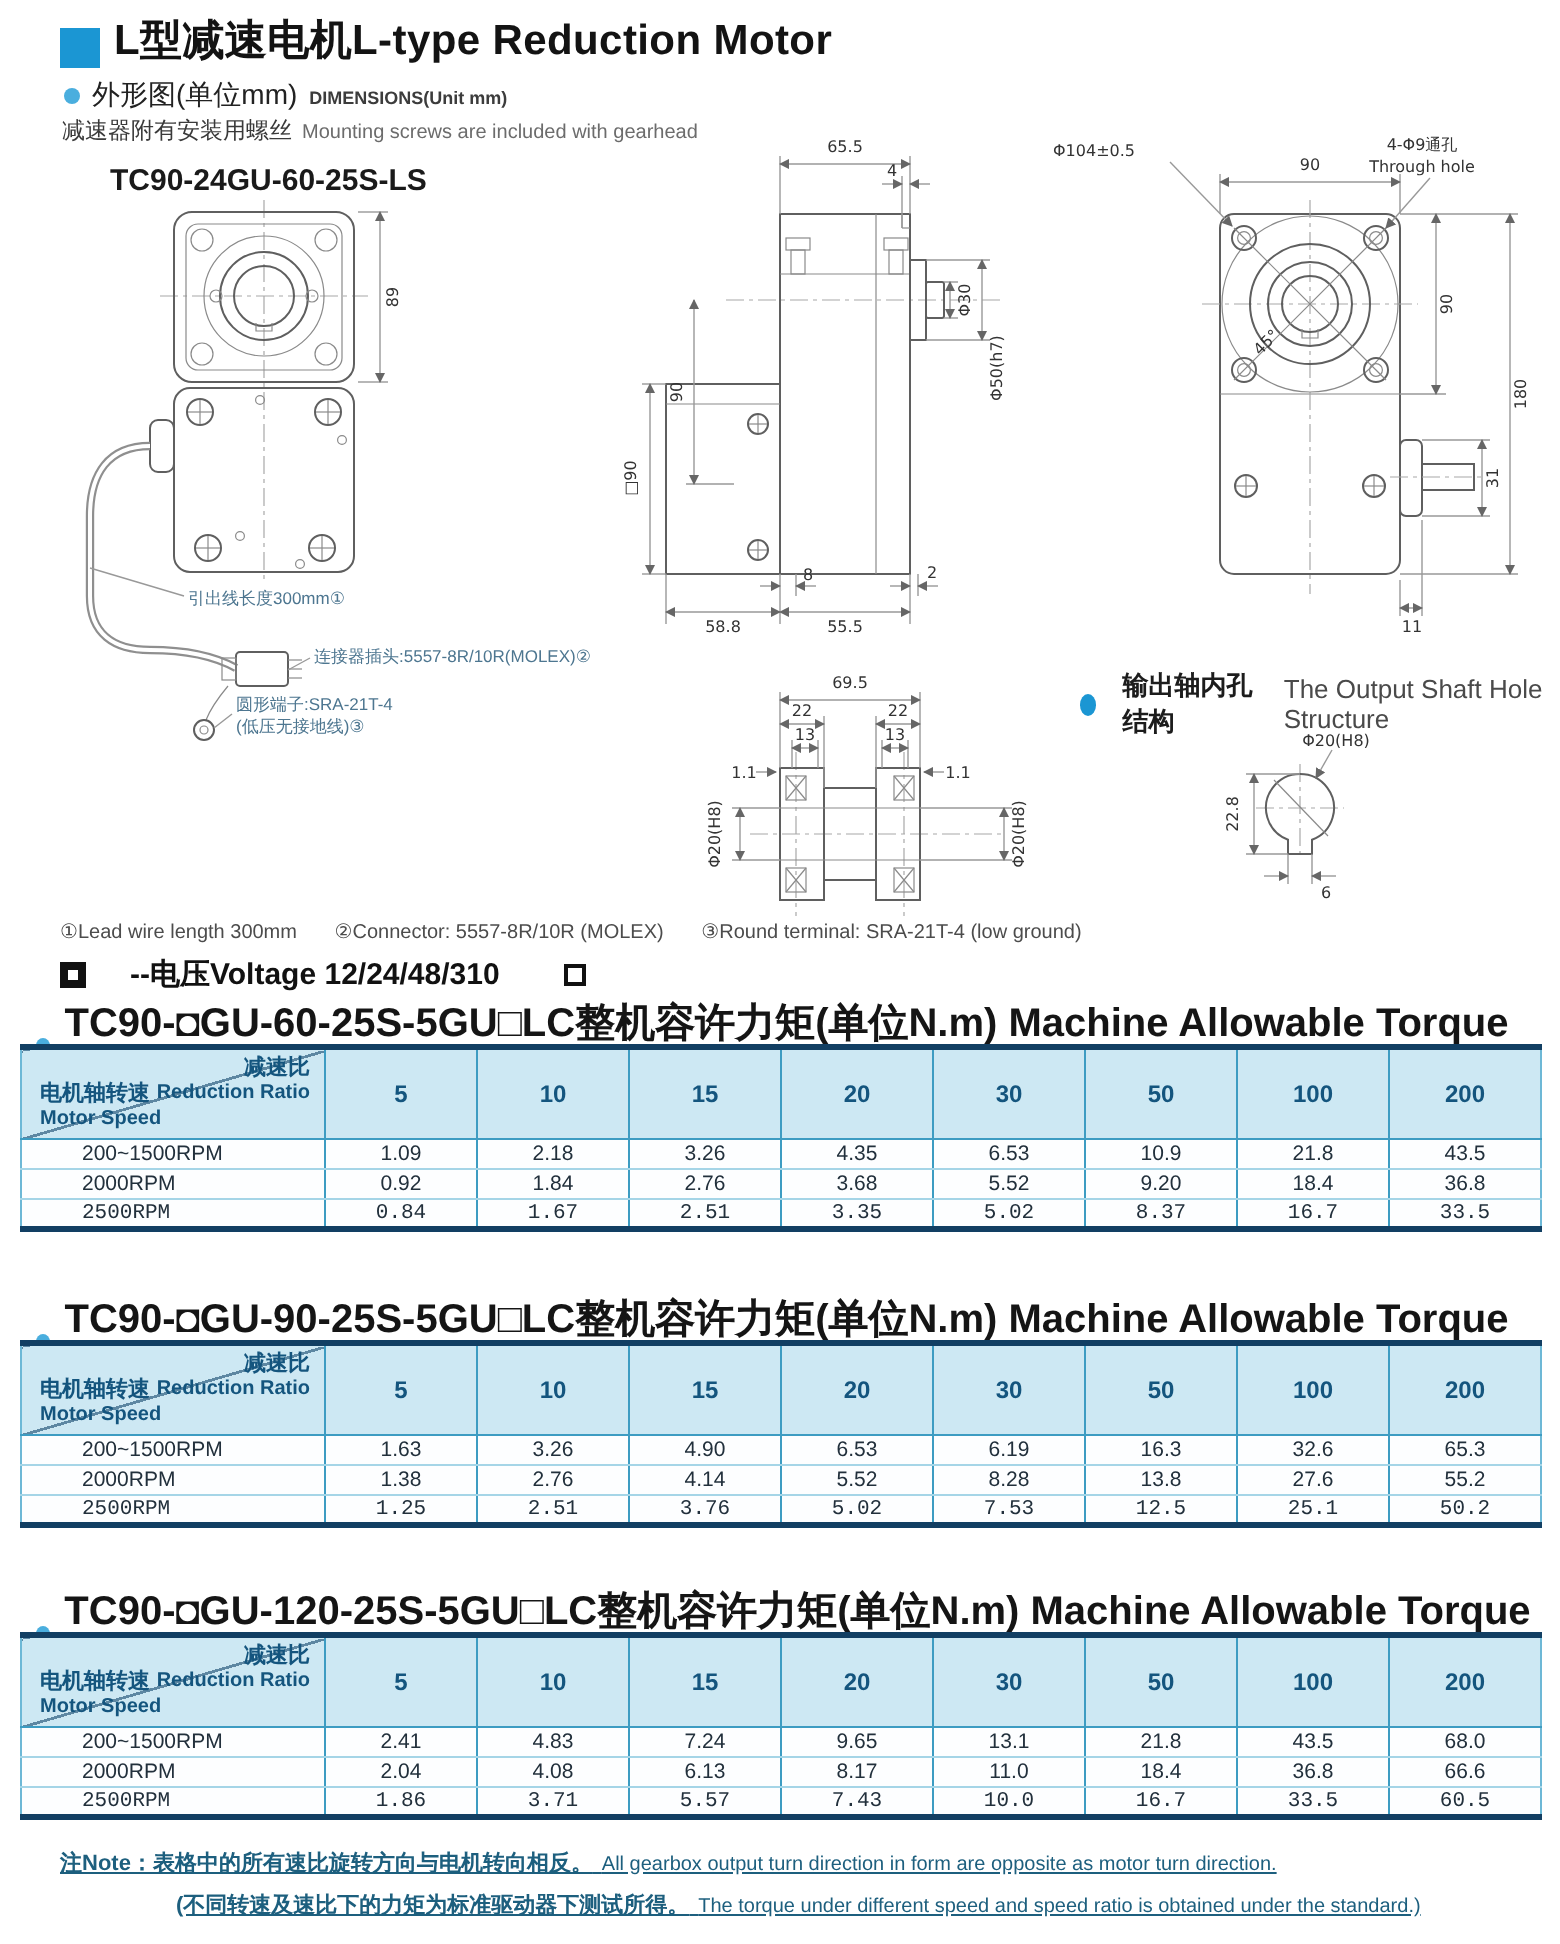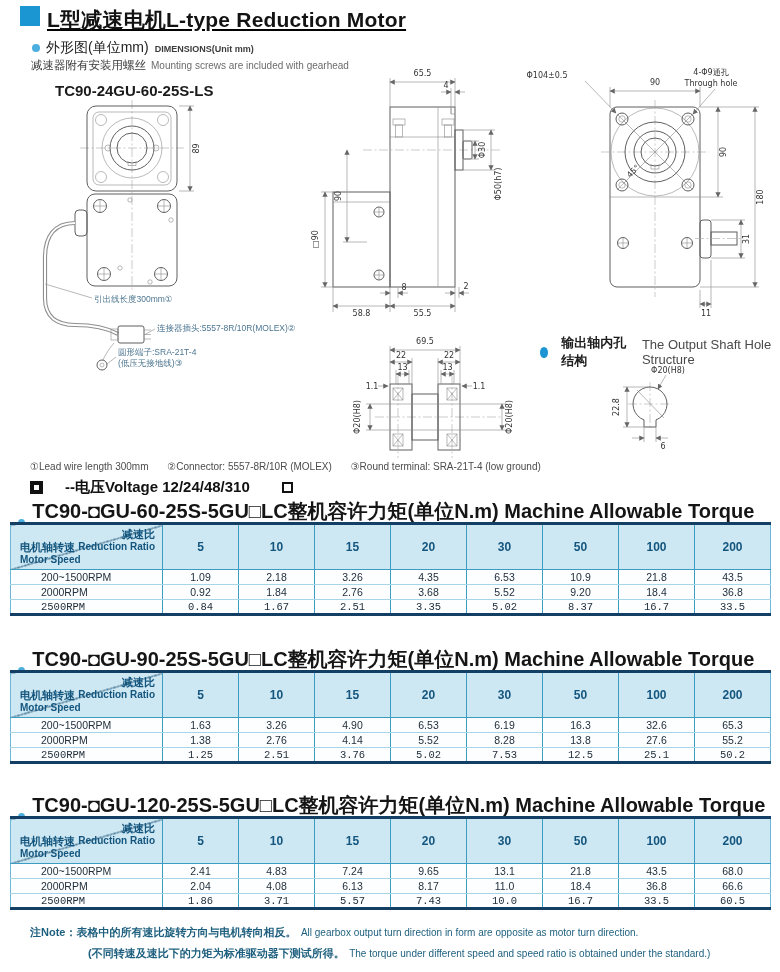--- a/index.html
+++ b/index.html
@@ -1,20 +1,20 @@
 <!DOCTYPE html>
 <html><head>
 <meta charset="utf-8">
 <style>
   * { box-sizing: border-box; margin: 0; padding: 0; }
   body { margin: 0; background: #e8e8e8; font-family: "Liberation Sans", "DejaVu Sans", sans-serif; }
   .page { position: relative; width: 780px; height: 972px; background: #ffffff; overflow: hidden; }
 
   
-  .title-row { position: absolute; left: 20px; top: 6px; display: flex; align-items: flex-start; gap: 7px; text-decoration: underline; }
+  .title-row { position: absolute; left: 30px; top: 6px; display: flex; align-items: flex-end; gap: 7px; }
   .blue-sq { width: 20px; height: 20px; background: #1b96d3; flex: 0 0 auto; }
   .page-title { font-size: 21px; font-weight: bold; color: #131313; letter-spacing: 0.2px; }
 
   .dim-row { position: absolute; left: 32px; top: 39px; display: flex; align-items: baseline; gap: 6px; }
   .dot-sm { width: 8px; height: 8px; border-radius: 50%; background: #4aaede; align-self: center; }
   .dim-zh { font-size: 14px; font-weight: normal; color: #222; }
   .dim-en { font-size: 9px; font-weight: bold; color: #3c3c3c; }
 
   .mount-row { position: absolute; left: 31px; top: 58px; display: flex; align-items: baseline; gap: 5px; }
   .mount-zh { font-size: 11.5px; color: #3a3a3a; }
@@ -69,21 +69,21 @@
   .corner-tr { position: absolute; top: 3px; right: 7px; text-align: right; font-size: 11px; line-height: 12px; }
   .corner-tr .en { font-size: 10px; }
   .corner-bl { position: absolute; bottom: 3px; left: 9px; text-align: left; font-size: 11px; line-height: 12px; }
   .corner-bl .en { font-size: 10px; }
   .torque-table tbody td { height: 15px; font-size: 10.5px; color: #22303c; text-align: center;
                            border-left: 1px solid #3d9cc2; border-bottom: 1px solid #a5d5e7; background: #fdfeff; padding: 0; }
   .torque-table tbody td:first-child { border-left: none; text-align: left; padding-left: 30px; }
   .torque-table tbody tr:last-child td { border-bottom: none; font-family: Liberation Mono, monospace; }
 
   
-  .note { position: absolute; left: 30px; top: 922px; color: #1d5f7e; }
+  .note { position: absolute; left: 30px; top: 922px; color: #1d5f7e; text-decoration: underline; }
   .note .row2 { margin-left: 58px; margin-top: 3px; }
   .note .zh { font-size: 11px; font-weight: bold; }
   .note .en { font-size: 10px; font-weight: normal; }
 </style>
 </head>
 <body>
 
 <div class="page">
 
   <svg width="0" height="0" style="position:absolute" aria-hidden="true">

